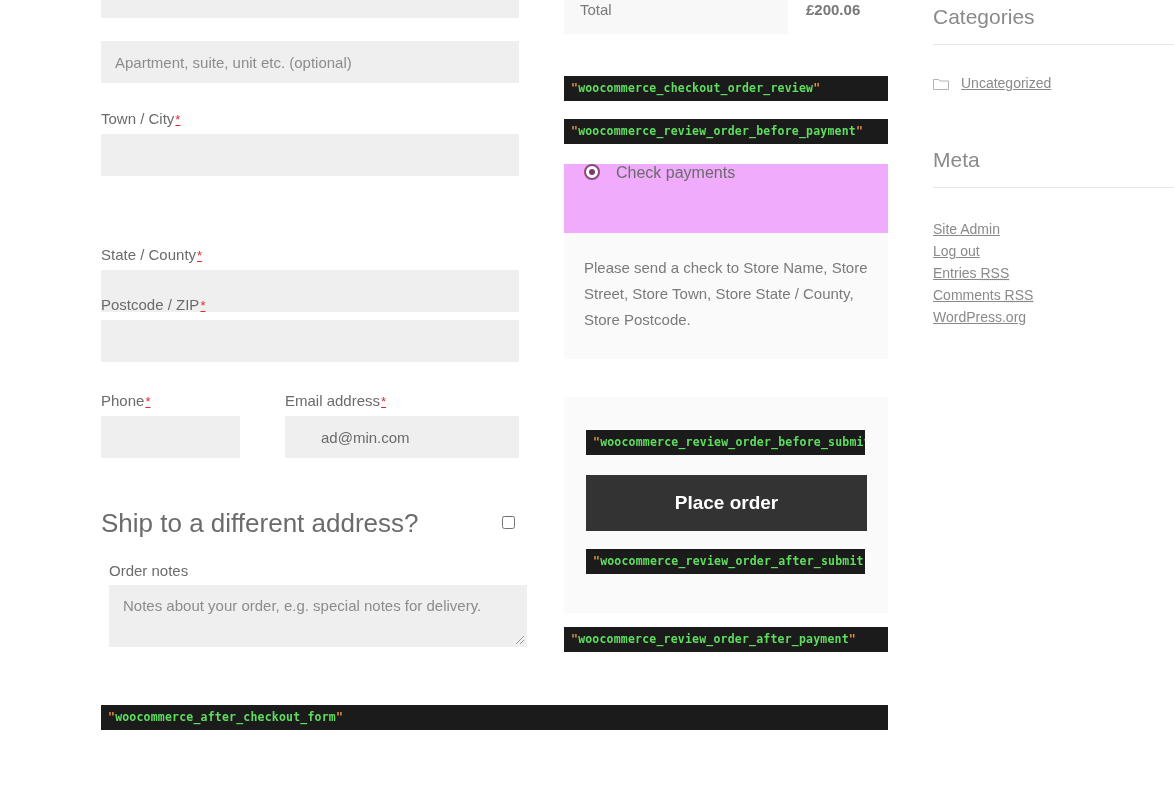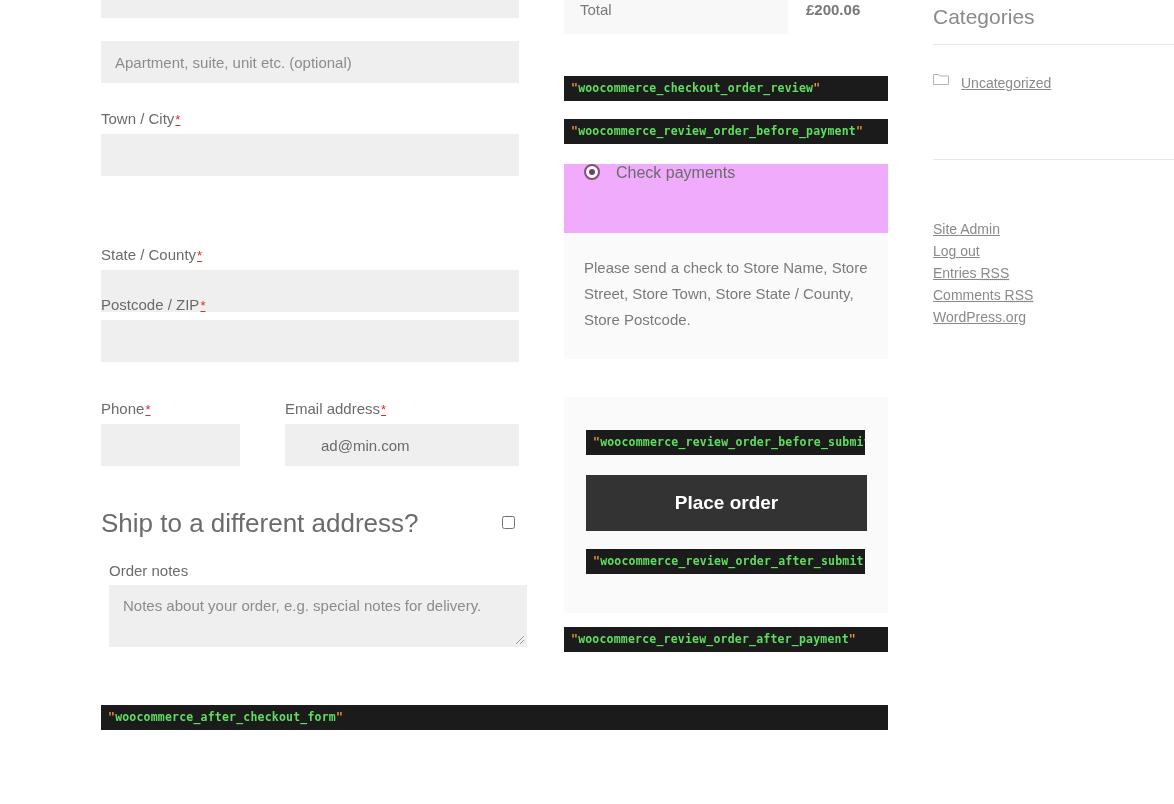--- a/index.html
+++ b/index.html
@@ -70,21 +70,21 @@
     width: 418px; height: 42px;
     background: #efefef;
   }
 
   .row-apartment { position: absolute; left: 0; top: 41px; }
   .row-city      { position: absolute; left: 0; top: 109px; }
   .row-state     { position: absolute; left: 0; top: 202px; margin-top: 43px; }
   .row-post      { position: absolute; left: 0; top: 295px; }
 
   .row-contact { position: absolute; left: 0; top: 387px; width: 418px; }
-  .half { position: absolute; top: 12px; }
+  .half { position: absolute; top: 4px; }
   .half.phone { left: 0; width: 139px; }
   .half.email { left: 184px; width: 234px; }
   .half .field-input { width: 100%; padding-left: 36px; }
 
   .ship-head {
     position: absolute; left: 0; top: 505px;
     width: 418px; height: 40px;
   }
   .ship-title {
     font-size: 26px;
@@ -231,21 +231,21 @@
     line-height: 28px;
     font-family: "Liberation Sans", sans-serif;
   }
   .widget-rule {
     border: none;
     border-top: 1px solid #e8e8e8;
     margin: 13px 0 0 0;
     width: 241px;
   }
   .cat-list, .meta-list { list-style: none; margin: 0; padding: 0; }
-  .cat-list li { display: flex; line-height: 22px; }
+  .cat-list li { display: flex; align-items: center; line-height: 22px; }
   .folder-icon {
     width: 16px; height: 13px;
     margin-right: 12px;
     flex: 0 0 auto;
   }
   .side-link {
     color: #8a8a8a;
     text-decoration: underline;
     font-size: 14px;
     line-height: 22px;
@@ -367,20 +367,21 @@
   <ul class="cat-list w-cat-list">
     <li>
       <svg class="folder-icon" viewBox="0 0 16 13">
         <path d="M0.5 2.5 L0.5 12.5 L15.5 12.5 L15.5 4 L7 4 L5.8 2.5 Z" fill="none" stroke="#b5b5b5" stroke-width="1"></path>
       </svg>
       <a class="side-link" href="#">Uncategorized</a>
     </li>
   </ul>
 
   <div class="w-meta">
+    <h2 class="widget-title">Meta</h2>
     <hr class="widget-rule">
   </div>
 
   <ul class="meta-list w-meta-list">
     <li><a class="side-link" href="#">Site Admin</a></li>
     <li><a class="side-link" href="#">Log out</a></li>
     <li><a class="side-link" href="#">Entries <abbr class="abbr-rss">RSS</abbr></a></li>
     <li><a class="side-link" href="#">Comments <abbr class="abbr-rss">RSS</abbr></a></li>
     <li><a class="side-link" href="#">WordPress.org</a></li>
   </ul>

